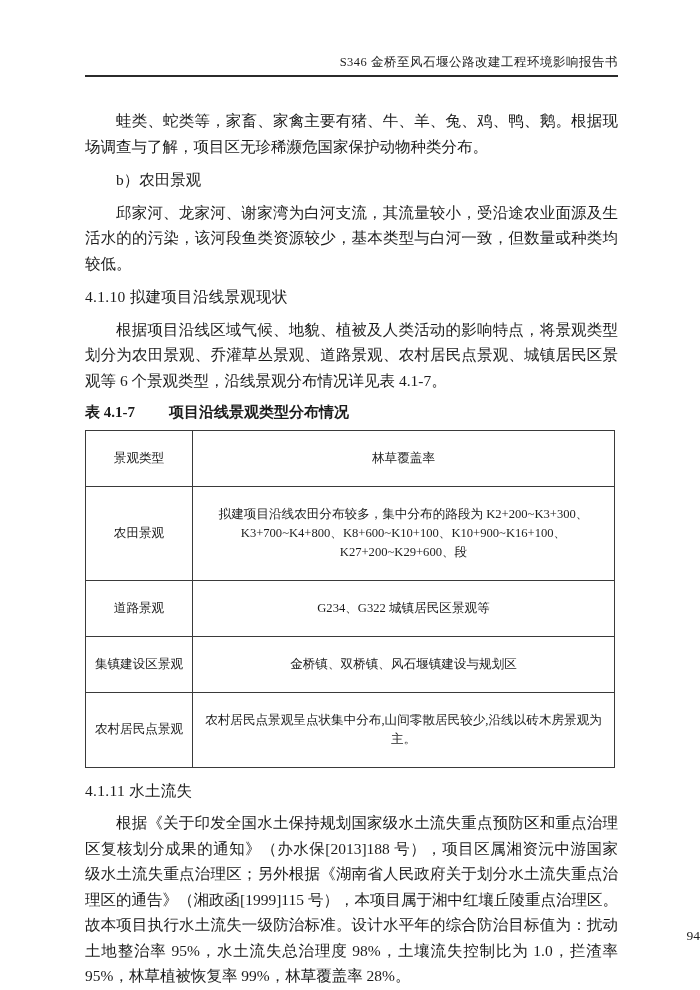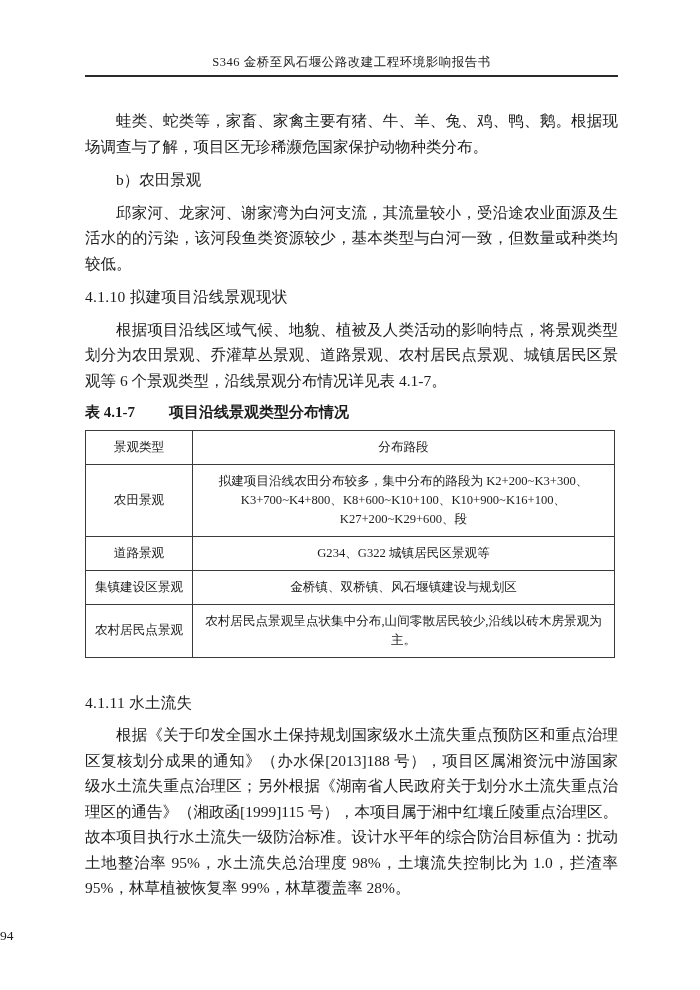--- a/index.html
+++ b/index.html
@@ -16,21 +16,21 @@
     color: #1c1c1c;
     font-family: "Liberation Serif", "DejaVu Serif", serif;
     box-sizing: border-box;
     padding: 0 82px 0 85px;
     overflow: hidden;
   }
   .report-header {
     margin-top: 54px;
     padding-bottom: 5px;
     border-bottom: 2px solid #2b2b2b;
-    text-align: center;
+    text-align: right;
     font-size: 12.5px;
     line-height: 16px;
     letter-spacing: 0.5px;
   }
   .content {
     font-size: 15.5px;
     line-height: 25.5px;
     text-align: justify;
     text-justify: inter-ideograph;
   }
@@ -41,52 +41,52 @@
   .para-animals { margin-top: 31px; }
   .sub-heading {
     margin: 8px 0 7px 0;
     text-indent: 2em;
   }
   .section-heading {
     margin: 8px 0 5px 0;
     font-size: 15.5px;
     letter-spacing: 0.3px;
   }
-  .section-heading-soil { margin-top: 32px; }
+  .section-heading-soil { margin-top: 10px; }
   .table-caption {
     margin: 5px 0 4px 0;
     text-align: left;
     font-weight: 700;
     font-size: 15px;
     text-indent: 0;
   }
   .table-caption .caption-label { margin-right: 34px; }
   table.landscape-table {
     width: 530px;
     margin: 2px 0 0 0;
     border-collapse: collapse;
     table-layout: fixed;
     font-size: 12.6px;
     line-height: 19px;
     text-align: center;
   }
   table.landscape-table th,
   table.landscape-table td {
     border: 1px solid #3a3a3a;
-    padding: 7px 2px;
+    padding: 18px 2px;
     vertical-align: middle;
     font-weight: normal;
   }
   table.landscape-table col.c-type { width: 107px; }
   .footer-pageno {
     position: absolute;
     left: 0;
     right: 0;
     bottom: 46px;
-    text-align: left;
+    text-align: right;
     font-size: 13.5px;
   }
 </style>
 </head>
 <body>
 
 <div class="page">
 
   <div class="report-header">
     <span>S346 金桥至风石堰公路改建工程环境影响报告书</span>
@@ -110,21 +110,21 @@
     </p>
 
     <table class="landscape-table">
       <colgroup>
         <col class="c-type">
         <col class="c-segment">
       </colgroup>
       <thead>
         <tr>
           <th>景观类型</th>
-          <th>分布路段</th>
+          <th>林草覆盖率</th>
         </tr>
       </thead>
       <tbody>
         <tr>
           <td>农田景观</td>
           <td>拟建项目沿线农田分布较多，集中分布的路段为 K2+200~K3+300、K3+700~K4+800、K8+600~K10+100、K10+900~K16+100、K27+200~K29+600、段</td>
         </tr>
         <tr>
           <td>道路景观</td>
           <td>G234、G322 城镇居民区景观等</td>

